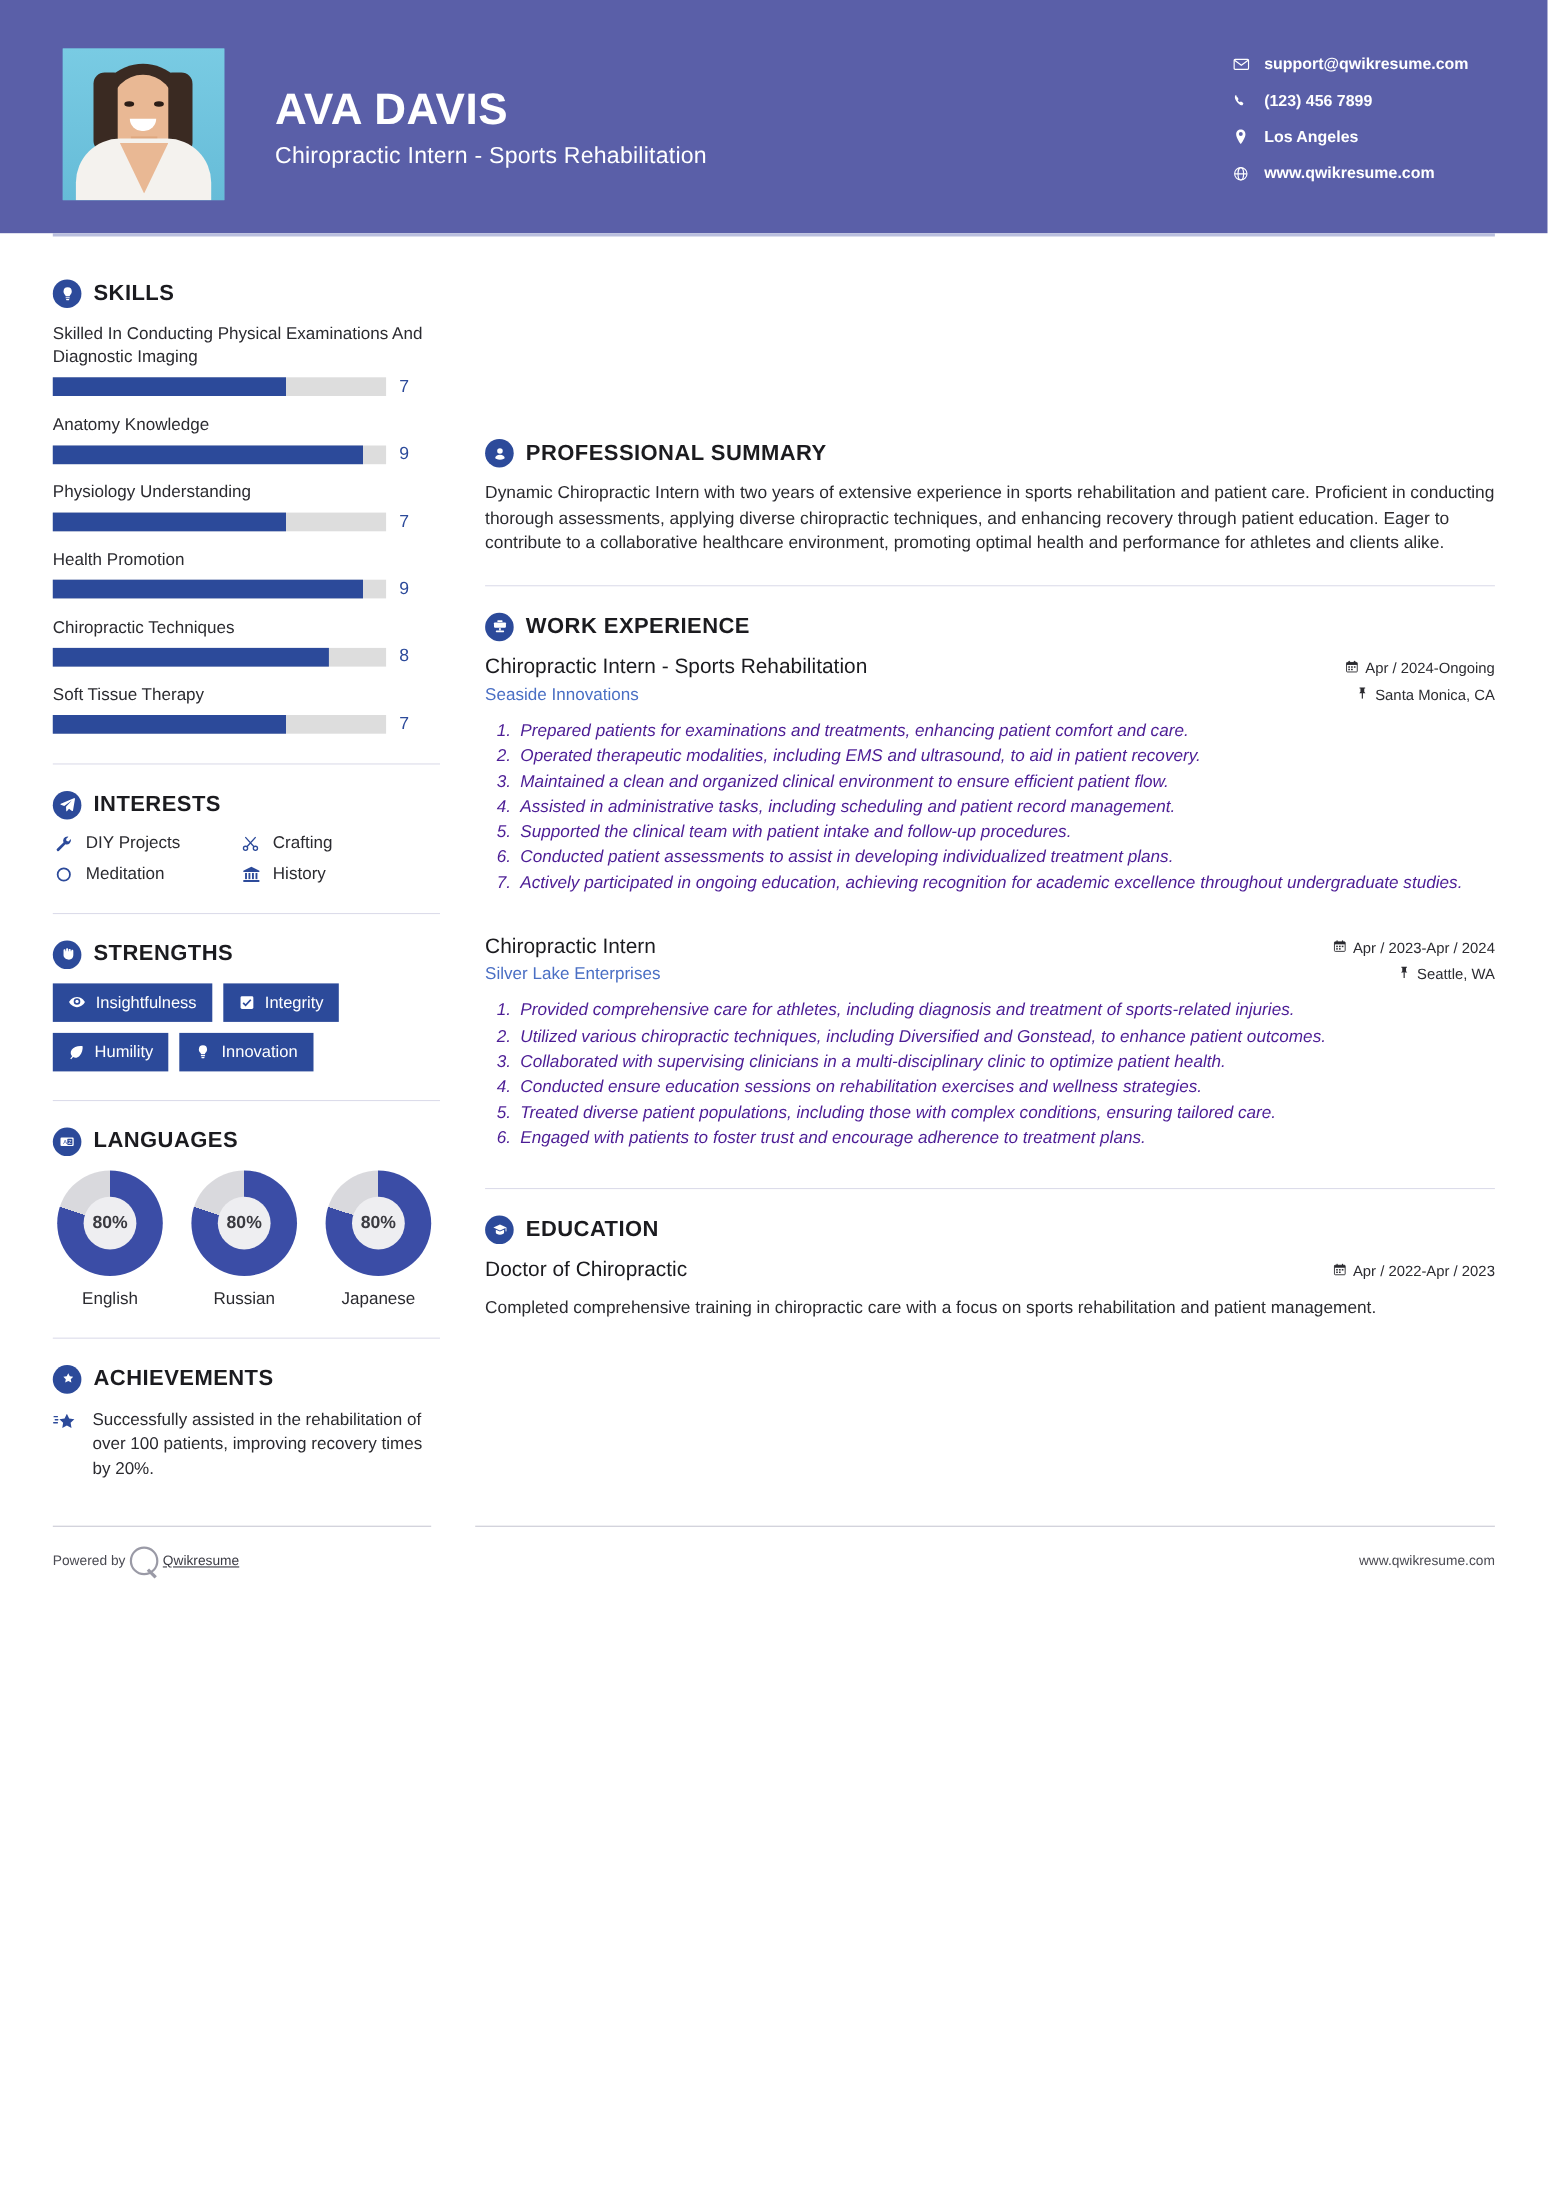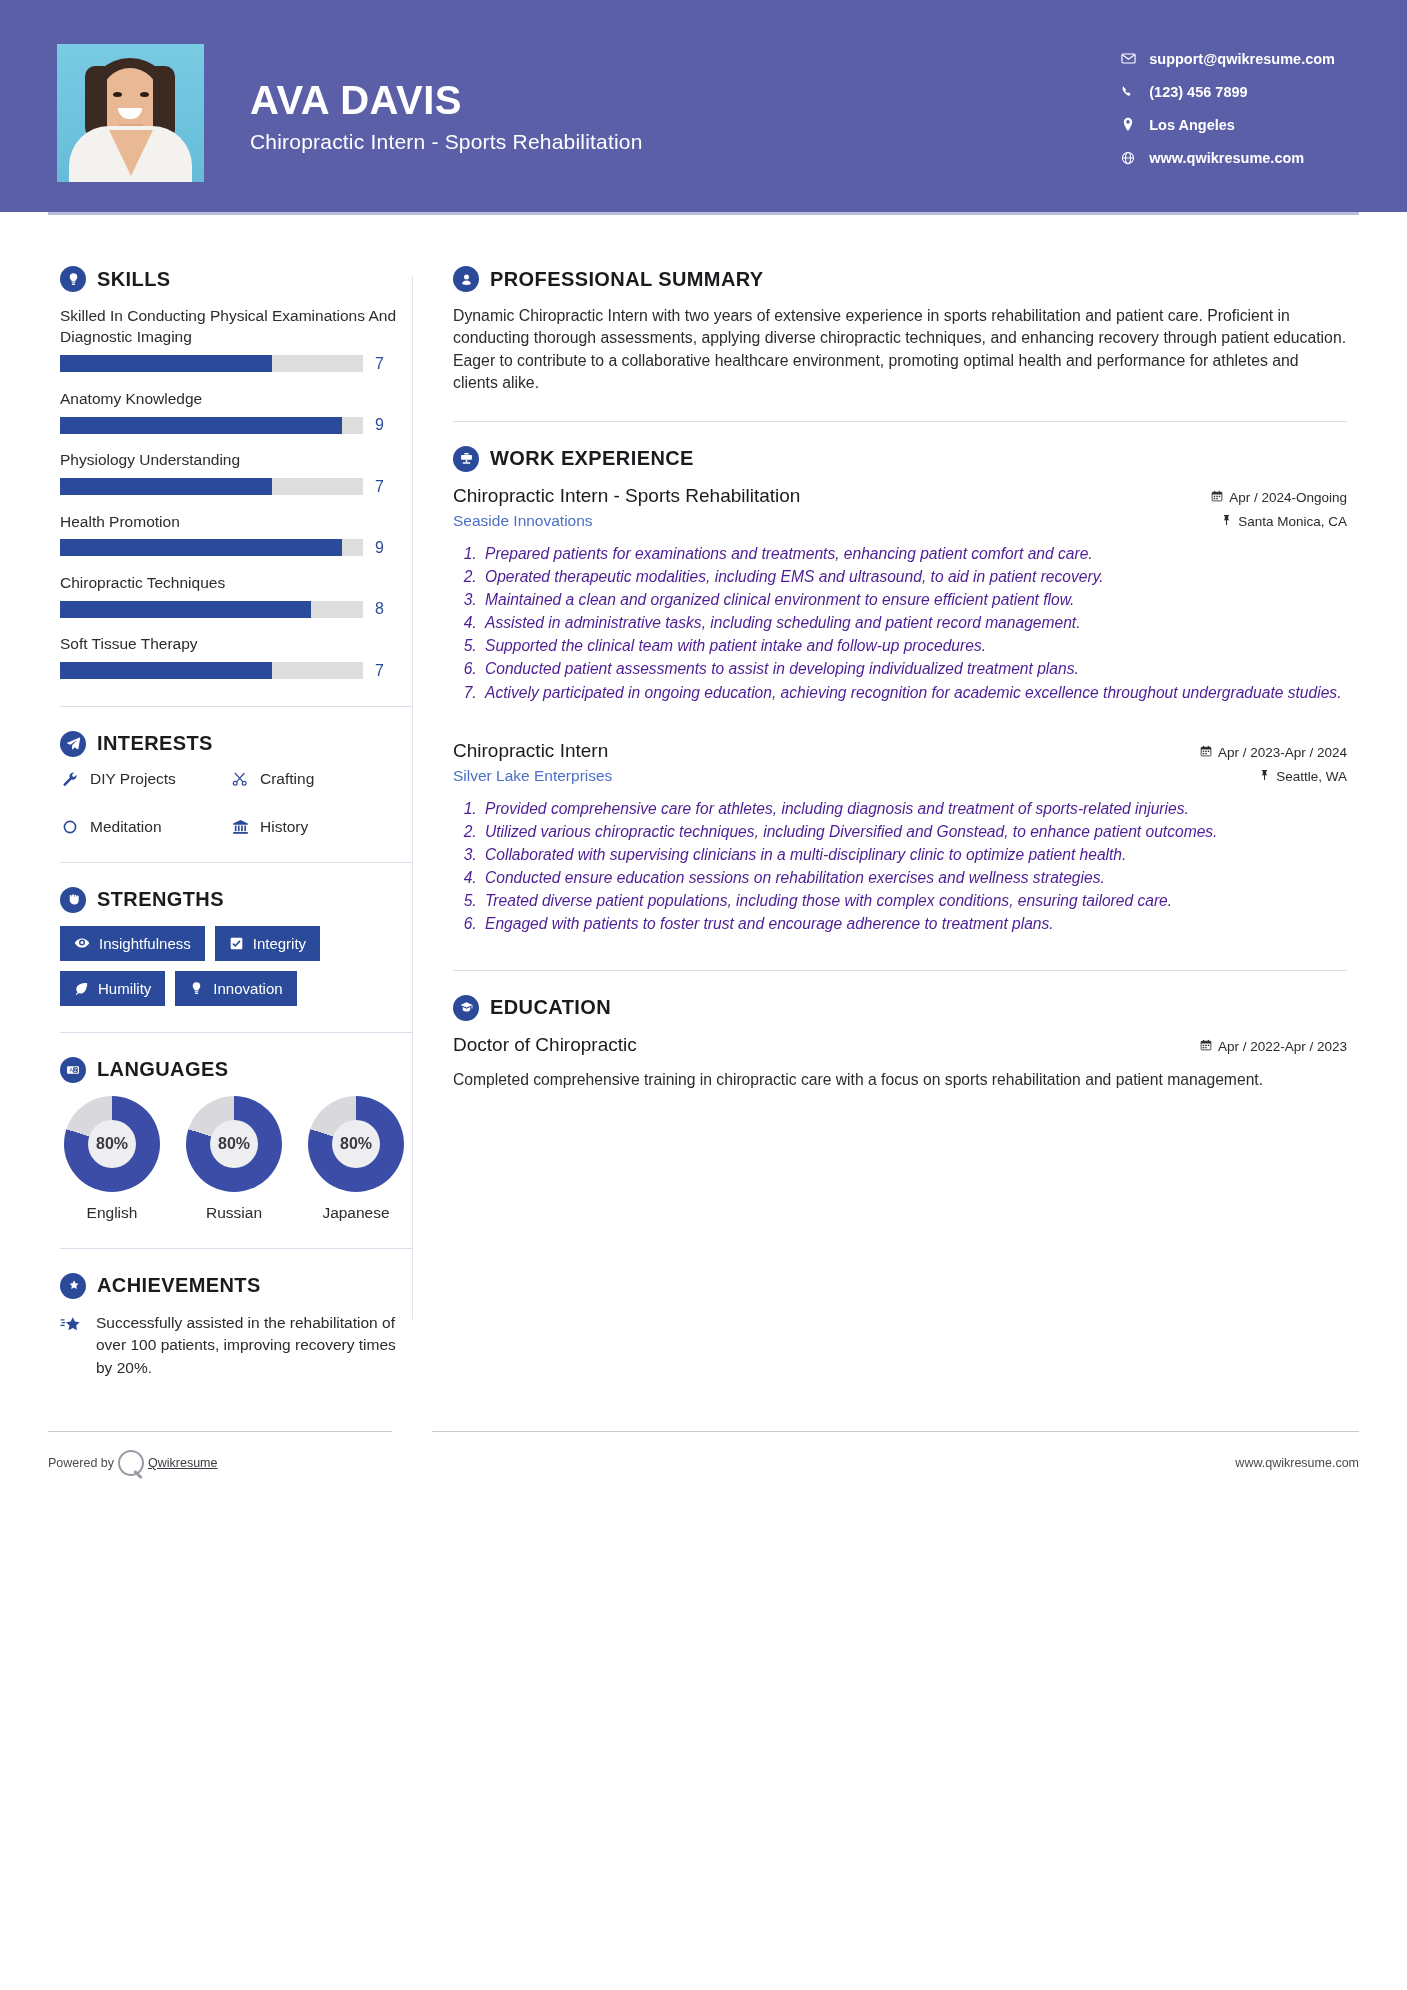--- a/index.html
+++ b/index.html
@@ -127,21 +127,22 @@
     left: 48px;
     right: 48px;
     bottom: -3px;
     height: 3px;
     background: #b9bedd;
   }
 
   
   .body {
     display: flex;
-    padding: 12px;
+    padding: 0;
+    align-items: center;
   }
   .left-col {
     width: 400px;
     flex: 0 0 400px;
     padding: 42px 0 0 48px;
   }
   .divider-vert {
     width: 1px;
     background: #e2e2ea;
     margin: 52px 0 60px 0;
@@ -203,21 +204,21 @@
     font-size: 16px;
     color: #2c4a9a;
     width: 14px;
     text-align: left;
   }
 
   
   .interests-grid {
     display: grid;
     grid-template-columns: 170px 1fr;
-    row-gap: 30px;
+    row-gap: 10px;
     margin-top: 4px;
   }
   .interest {
     display: flex;
     align-items: center;
     gap: 10px;
     font-size: 15.5px;
     color: #2b2b30;
   }
   .interest .ic { width: 20px; display:inline-flex; justify-content:center; color:#2c4a9a; }

